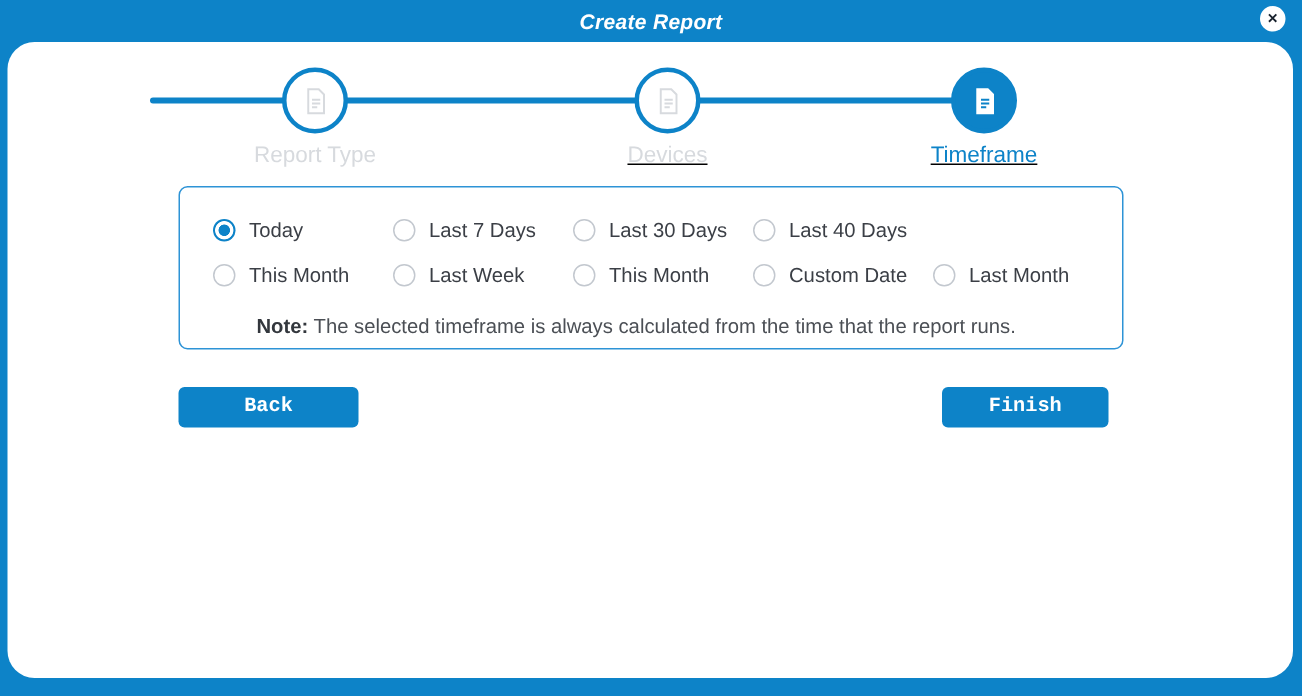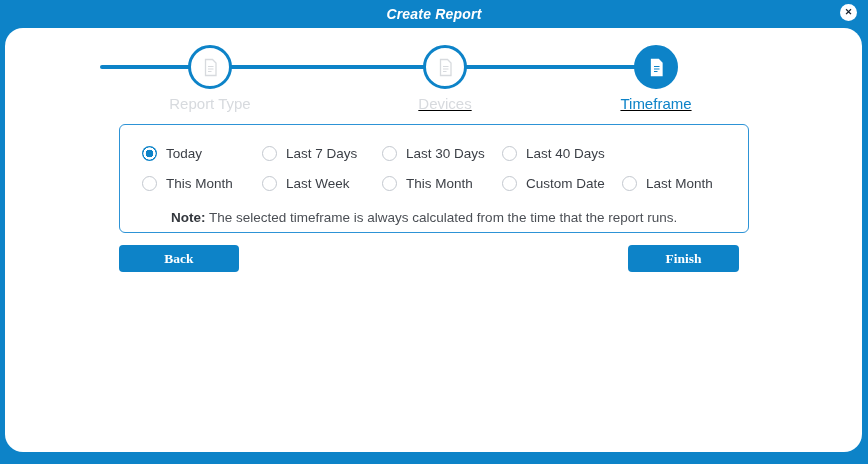--- a/index.html
+++ b/index.html
@@ -78,23 +78,23 @@
     background:radial-gradient(circle,
       var(--primary-blue) 0 34%, #ffffff 38% 55%, var(--primary-blue) 60% 100%);
   }
   .opt-label{font-size:13.5px;color:var(--text-dark);}
   .note{
     margin-top:12px;font-size:13.5px;color:#4b4f55;padding-right:20px;padding-left:29px;
   }
   .note b{color:#33373d;}
   
   .btn{
-    position:absolute;top:217px;height:27px;border:none;border-radius:4px;
+    position:absolute;top:230px;height:27px;border:none;border-radius:4px;
     background:var(--primary-blue);color:#ffffff;font-weight:bold;
-    font-size:13.5px;cursor:pointer;font-family:Liberation Serif, serif;
+    font-size:13.5px;cursor:pointer;font-family:Liberation Mono, monospace;
   }
   .btn-back{left:114px;width:120px;}
   .btn-finish{left:623px;width:111px;}
 </style>
 </head>
 <body>
 
 <div class="modal-header">
   <div class="modal-title">Create Report</div>
 </div>

